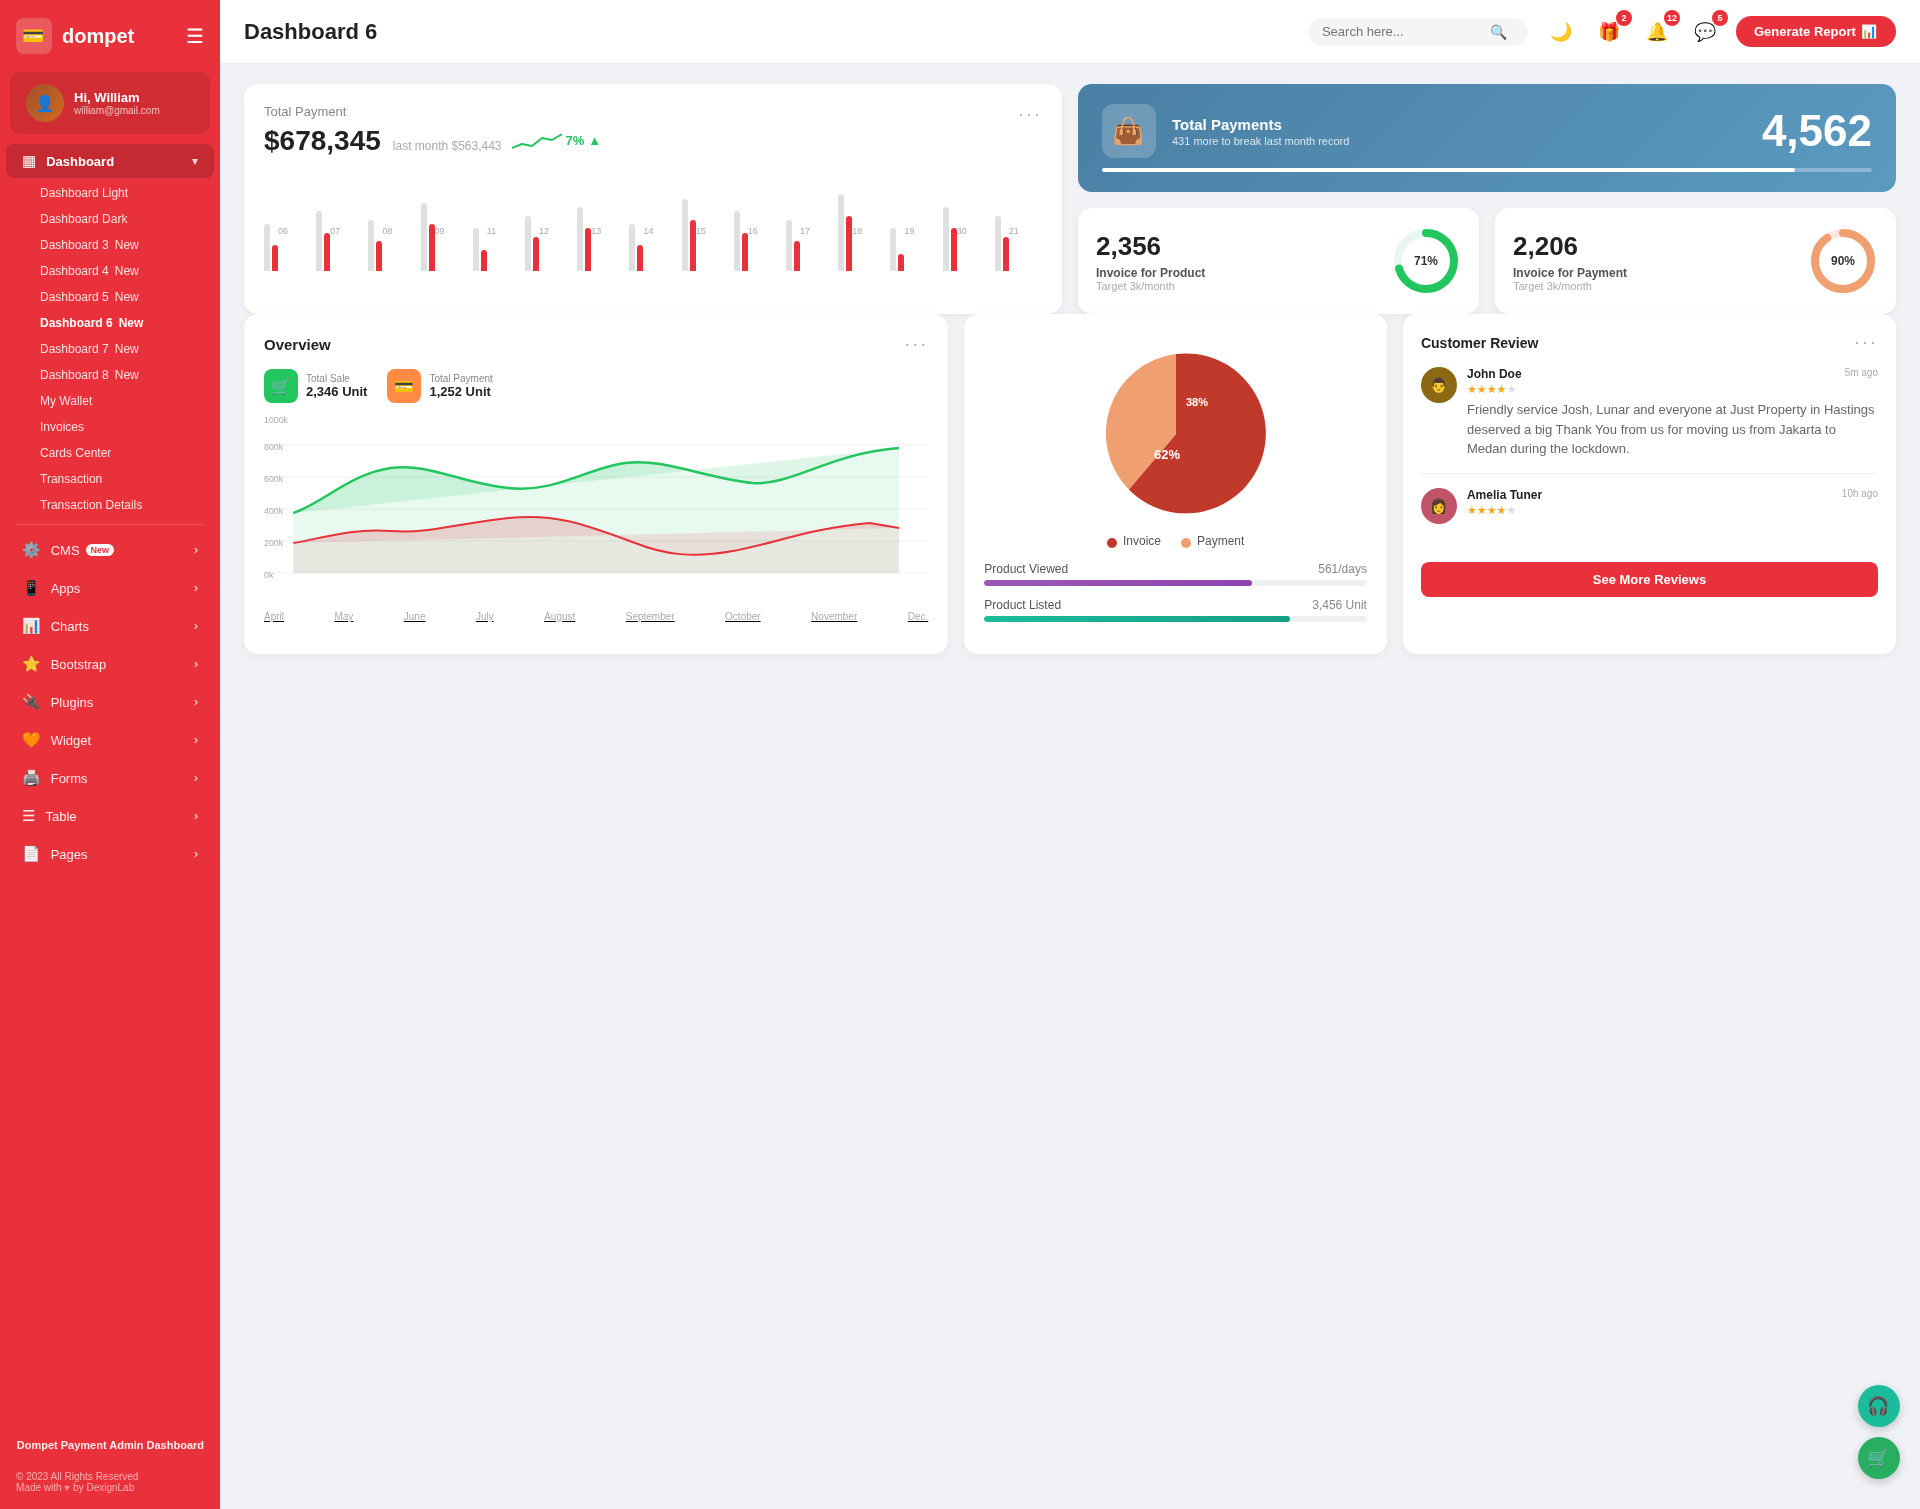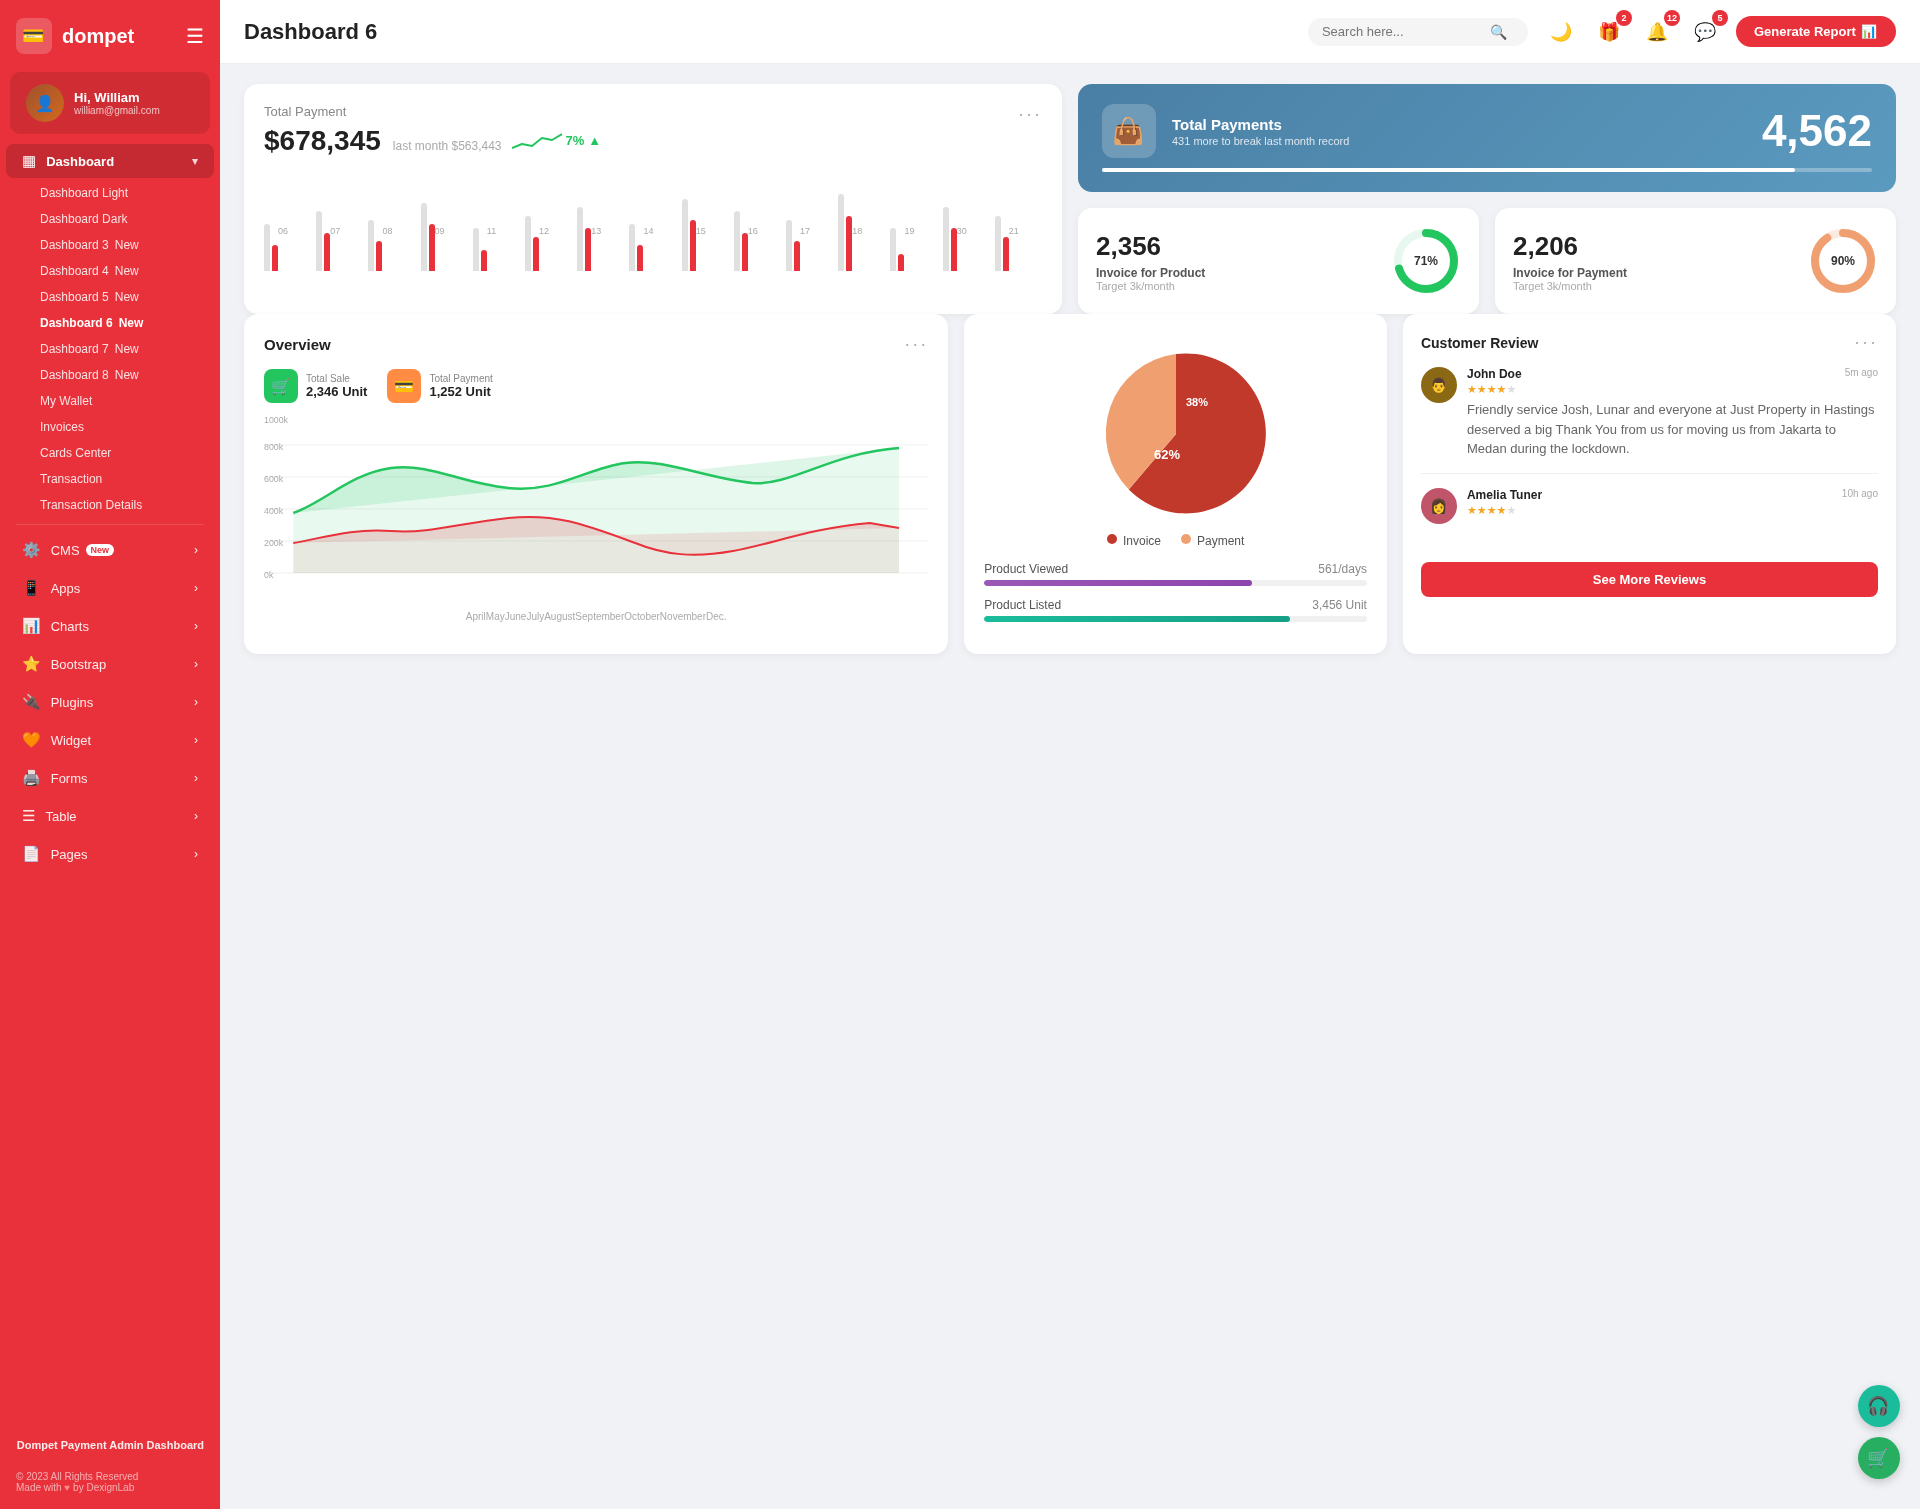--- a/index.html
+++ b/index.html
@@ -254,25 +254,25 @@
     .overview-stats { display: flex; gap: 20px; margin-bottom: 10px; }
     .ov-stat { display: flex; align-items: center; gap: 8px; }
     .ov-icon { width: 34px; height: 34px; border-radius: 8px; display: flex; align-items: center; justify-content: center; font-size: 16px; }
     .ov-icon-green { background: #22c55e; color: #fff; }
     .ov-icon-orange { background: #ff8c42; color: #fff; }
     .ov-stat-label { font-size: 10px; color: #888; }
     .ov-stat-value { font-size: 13px; font-weight: 700; color: #222; }
 
     
     .line-chart-container { width: 100%; height: 200px; position: relative; }
-    .chart-labels-x { display: flex; justify-content: center; padding: 4px 0 0; }
+    .chart-labels-x { display: flex; justify-content: space-between; padding: 4px 0 0; text-decoration: underline; }
     .chart-label { font-size: 10px; color: #aaa; }
     .pie-container { display: flex; justify-content: center; align-items: center; margin: 10px 0; }
     .pie-legend { display: flex; justify-content: center; gap: 20px; margin-top: 10px; }
-    .legend-item { display: flex; align-items: flex-start; gap: 6px; font-size: 12px; color: #555; }
+    .legend-item { display: flex; align-items: flex-end; gap: 6px; font-size: 12px; color: #555; }
     .legend-dot { width: 10px; height: 10px; border-radius: 50%; }
     .legend-dot-red { background: #c0392b; }
     .legend-dot-orange { background: #f0a070; }
 
     
     .product-stats { margin-top: 14px; }
     .product-stat-row { margin-bottom: 12px; }
     .product-stat-header { display: flex; justify-content: space-between; font-size: 12px; color: #555; margin-bottom: 4px; }
     .product-stat-val { color: #888; }
     .progress-bar { height: 6px; border-radius: 3px; overflow: hidden; background: #f0f0f0; }

